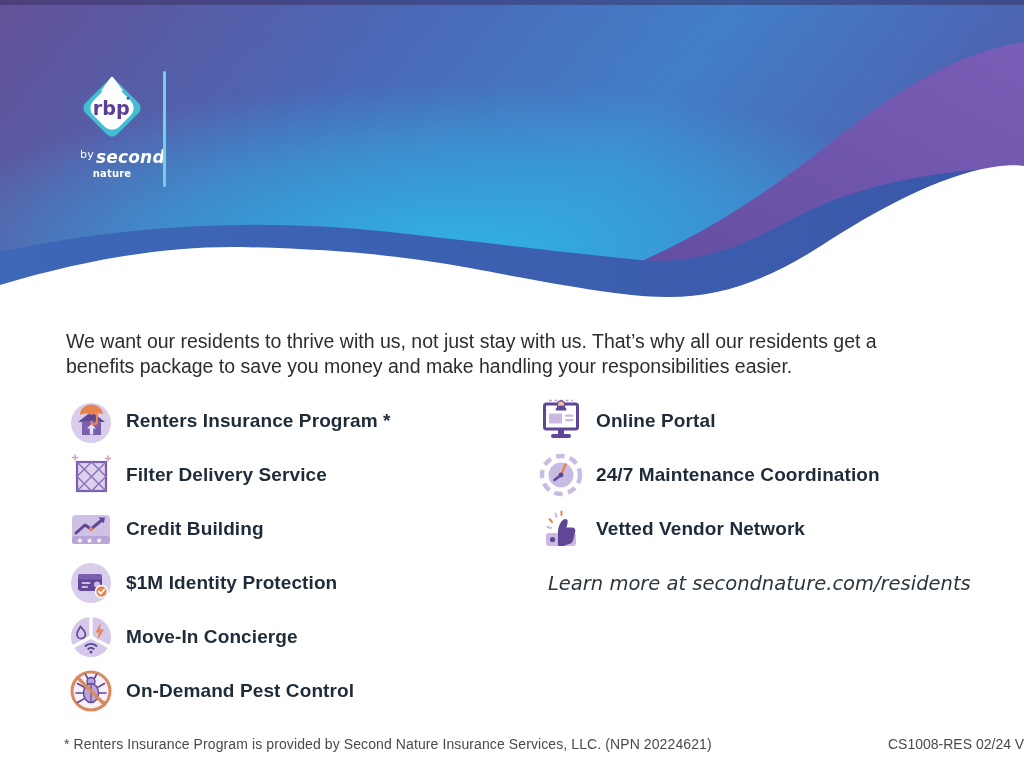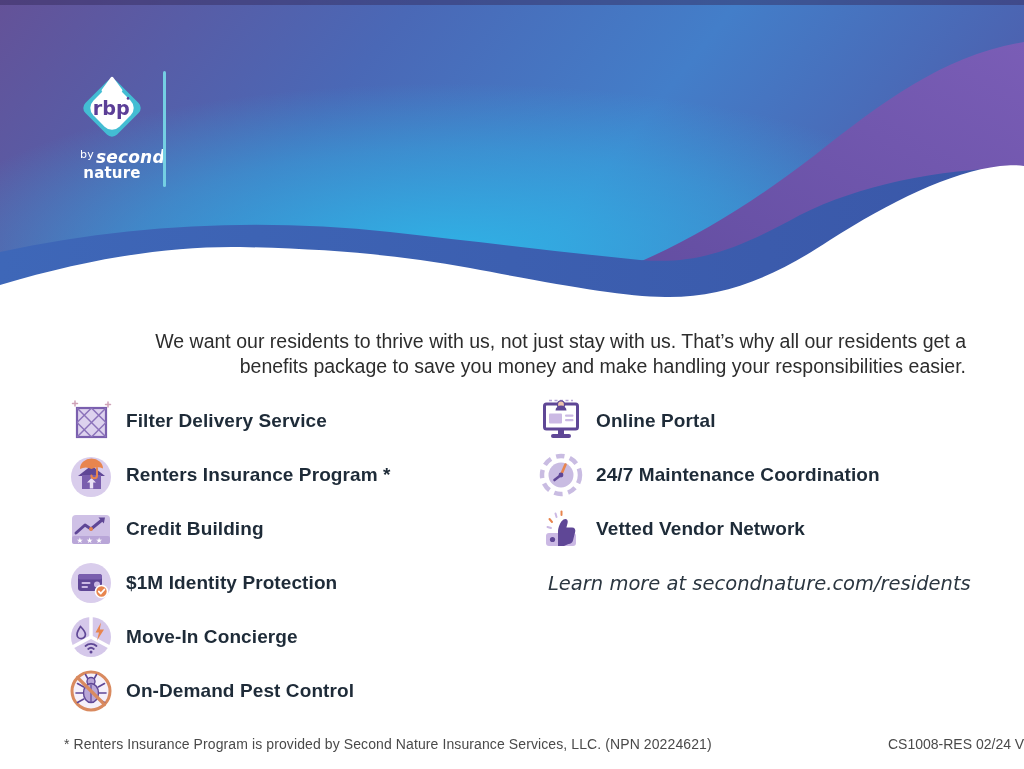--- a/index.html
+++ b/index.html
@@ -8,30 +8,30 @@
     overflow:hidden;font-family:"Liberation Sans",sans-serif;padding-left:44px;
   }
   
   .header-svg{position:absolute;top:0;left:0;display:block;}
   .logo{position:absolute;left:60px;top:68px;width:104px;text-align:center;}
   .logo-badge{display:block;margin:0 auto;}
   .logo-byline{margin-top:2px;color:#ffffff;font-weight:bold;line-height:15px;
     font-family:"DejaVu Sans",sans-serif;letter-spacing:.2px;}
   .logo-by{font-size:11px;font-weight:normal;position:relative;top:-5px;margin-right:2px;margin-left:20px;}
   .logo-n1{font-size:17px;font-style:italic;}
-  .logo-n2{display:block;font-size:15px;margin-top:-1px;}
+  .logo-n2{display:block;font-size:10px;margin-top:-1px;}
   .header-divider{position:absolute;left:163px;top:71px;width:2.5px;height:116px;
     background:#74cfe3;border-radius:2px;}
   .headline{position:absolute;left:193px;top:77px;color:#ffffff;
     font-family:"DejaVu Sans",sans-serif;font-size:40px;line-height:47px;}
   .headline .l1{font-weight:normal;display:block;}
   .headline .l2{font-weight:bold;display:block;}
   
   .intro{position:absolute;left:66px;top:329px;width:900px;color:#2d2d2d;
-    font-size:19.5px;line-height:24.5px;text-align:right;}
+    font-size:19.5px;line-height:24.5px;}
   .intro span{display:block;}
   
   .benefit-col{position:absolute;top:398px;}
   .col-left{left:68px;}
   .col-right{left:538px;}
   .benefit-row{display:flex;align-items:center;height:46px;margin-bottom:8px;}
   .benefit-icon{width:46px;height:46px;flex:0 0 46px;}
   .benefit-label{margin-left:12px;font-weight:bold;font-size:19px;color:#1e2b38;
     letter-spacing:.1px;white-space:nowrap;}
   .learn-more{position:absolute;left:548px;top:572px;font-style:italic;font-size:19.5px;
@@ -104,52 +104,52 @@
 
   <div class="intro">
     <span>We want our residents to thrive with us, not just stay with us. That’s why all our residents get a</span>
     <span>benefits package to save you money and make handling your responsibilities easier.</span>
   </div>
 
   <div class="benefit-col col-left">
 
     <div class="benefit-row">
       <svg class="benefit-icon" viewBox="0 0 46 46">
+        <circle cx="23" cy="25" r="20" fill="#d9cdec"></circle>
+        <path d="M10,24 L23.5,13.5 L37,24 Z" fill="#5f4796"></path>
+        <rect x="14" y="23" width="19" height="14" fill="#7a5fae"></rect>
+        <path d="M23.5,26 l4.5,4.5 h-2.8 v6 h-3.4 v-6 h-2.8 Z" fill="#e9e1f5"></path>
+        <path d="M12,16.5 A11.5,10 0 0 1 35,16.5 Q29.2,13.8 23.5,17 Q17.8,13.8 12,17 Z" fill="#e8854e"></path>
+        <path d="M29,16 V23.5 a2.8,2.8 0 0 1 -5.6,0" stroke="#e8854e" stroke-width="2.1" fill="none" stroke-linecap="round"></path>
+      </svg>
+      <span class="benefit-label">Renters Insurance Program *</span>
+    </div>
+
+    <div class="benefit-row">
+      <svg class="benefit-icon" viewBox="0 0 46 46">
         <g stroke="#cfa3b8" stroke-width="1.5" stroke-linecap="round">
           <line x1="7" y1="3" x2="7" y2="8"></line>
             <line x1="4.5" y1="5.5" x2="9.5" y2="5.5"></line>
           <line x1="40" y1="4" x2="40" y2="9"></line>
             <line x1="37.5" y1="6.5" x2="42.5" y2="6.5"></line>
         </g>
         <rect x="9" y="10" width="29" height="29" fill="#ddd2ee" stroke="#7a5fae" stroke-width="2.2"></rect>
         <clipPath id="clipF">
             <rect x="9" y="10" width="29" height="29"></rect>
           </clipPath>
         <g clip-path="url(#clipF)" stroke="#8b72ba" stroke-width="1.5">
           <line x1="9" y1="24.5" x2="23.5" y2="10"></line>
             <line x1="9" y1="39" x2="38" y2="10"></line>
           <line x1="23.5" y1="39" x2="38" y2="24.5"></line>
             <line x1="9" y1="24.5" x2="23.5" y2="39"></line>
           <line x1="9" y1="10" x2="38" y2="39"></line>
             <line x1="23.5" y1="10" x2="38" y2="24.5"></line>
         </g>
       </svg>
       <span class="benefit-label">Filter Delivery Service</span>
-    </div>
-
-    <div class="benefit-row">
-      <svg class="benefit-icon" viewBox="0 0 46 46">
-        <circle cx="23" cy="25" r="20" fill="#d9cdec"></circle>
-        <path d="M10,24 L23.5,13.5 L37,24 Z" fill="#5f4796"></path>
-        <rect x="14" y="23" width="19" height="14" fill="#7a5fae"></rect>
-        <path d="M23.5,26 l4.5,4.5 h-2.8 v6 h-3.4 v-6 h-2.8 Z" fill="#e9e1f5"></path>
-        <path d="M12,16.5 A11.5,10 0 0 1 35,16.5 Q29.2,13.8 23.5,17 Q17.8,13.8 12,17 Z" fill="#e8854e"></path>
-        <path d="M29,16 V23.5 a2.8,2.8 0 0 1 -5.6,0" stroke="#e8854e" stroke-width="2.1" fill="none" stroke-linecap="round"></path>
-      </svg>
-      <span class="benefit-label">Renters Insurance Program *</span>
     </div>
 
     <div class="benefit-row">
       <svg class="benefit-icon" viewBox="0 0 46 46">
         <rect x="4" y="9" width="38" height="29" rx="4" fill="#cfc1e6"></rect>
         <polyline points="8,27 17,19 23,23 34,14" stroke="#5f4796" stroke-width="3" fill="none" stroke-linecap="round" stroke-linejoin="round"></polyline>
         <polygon points="30.5,11.5 37,11.5 35.8,17.5" fill="#5f4796"></polygon>
         <circle cx="23" cy="23" r="2" fill="#e8854e"></circle>
         <rect x="4" y="30" width="38" height="8" rx="2" fill="#b9a6d8"></rect>
         <text x="23" y="37" text-anchor="middle" font-size="7.5" fill="#ffffff" font-family="DejaVu Sans, sans-serif" letter-spacing="3">★★★</text>

